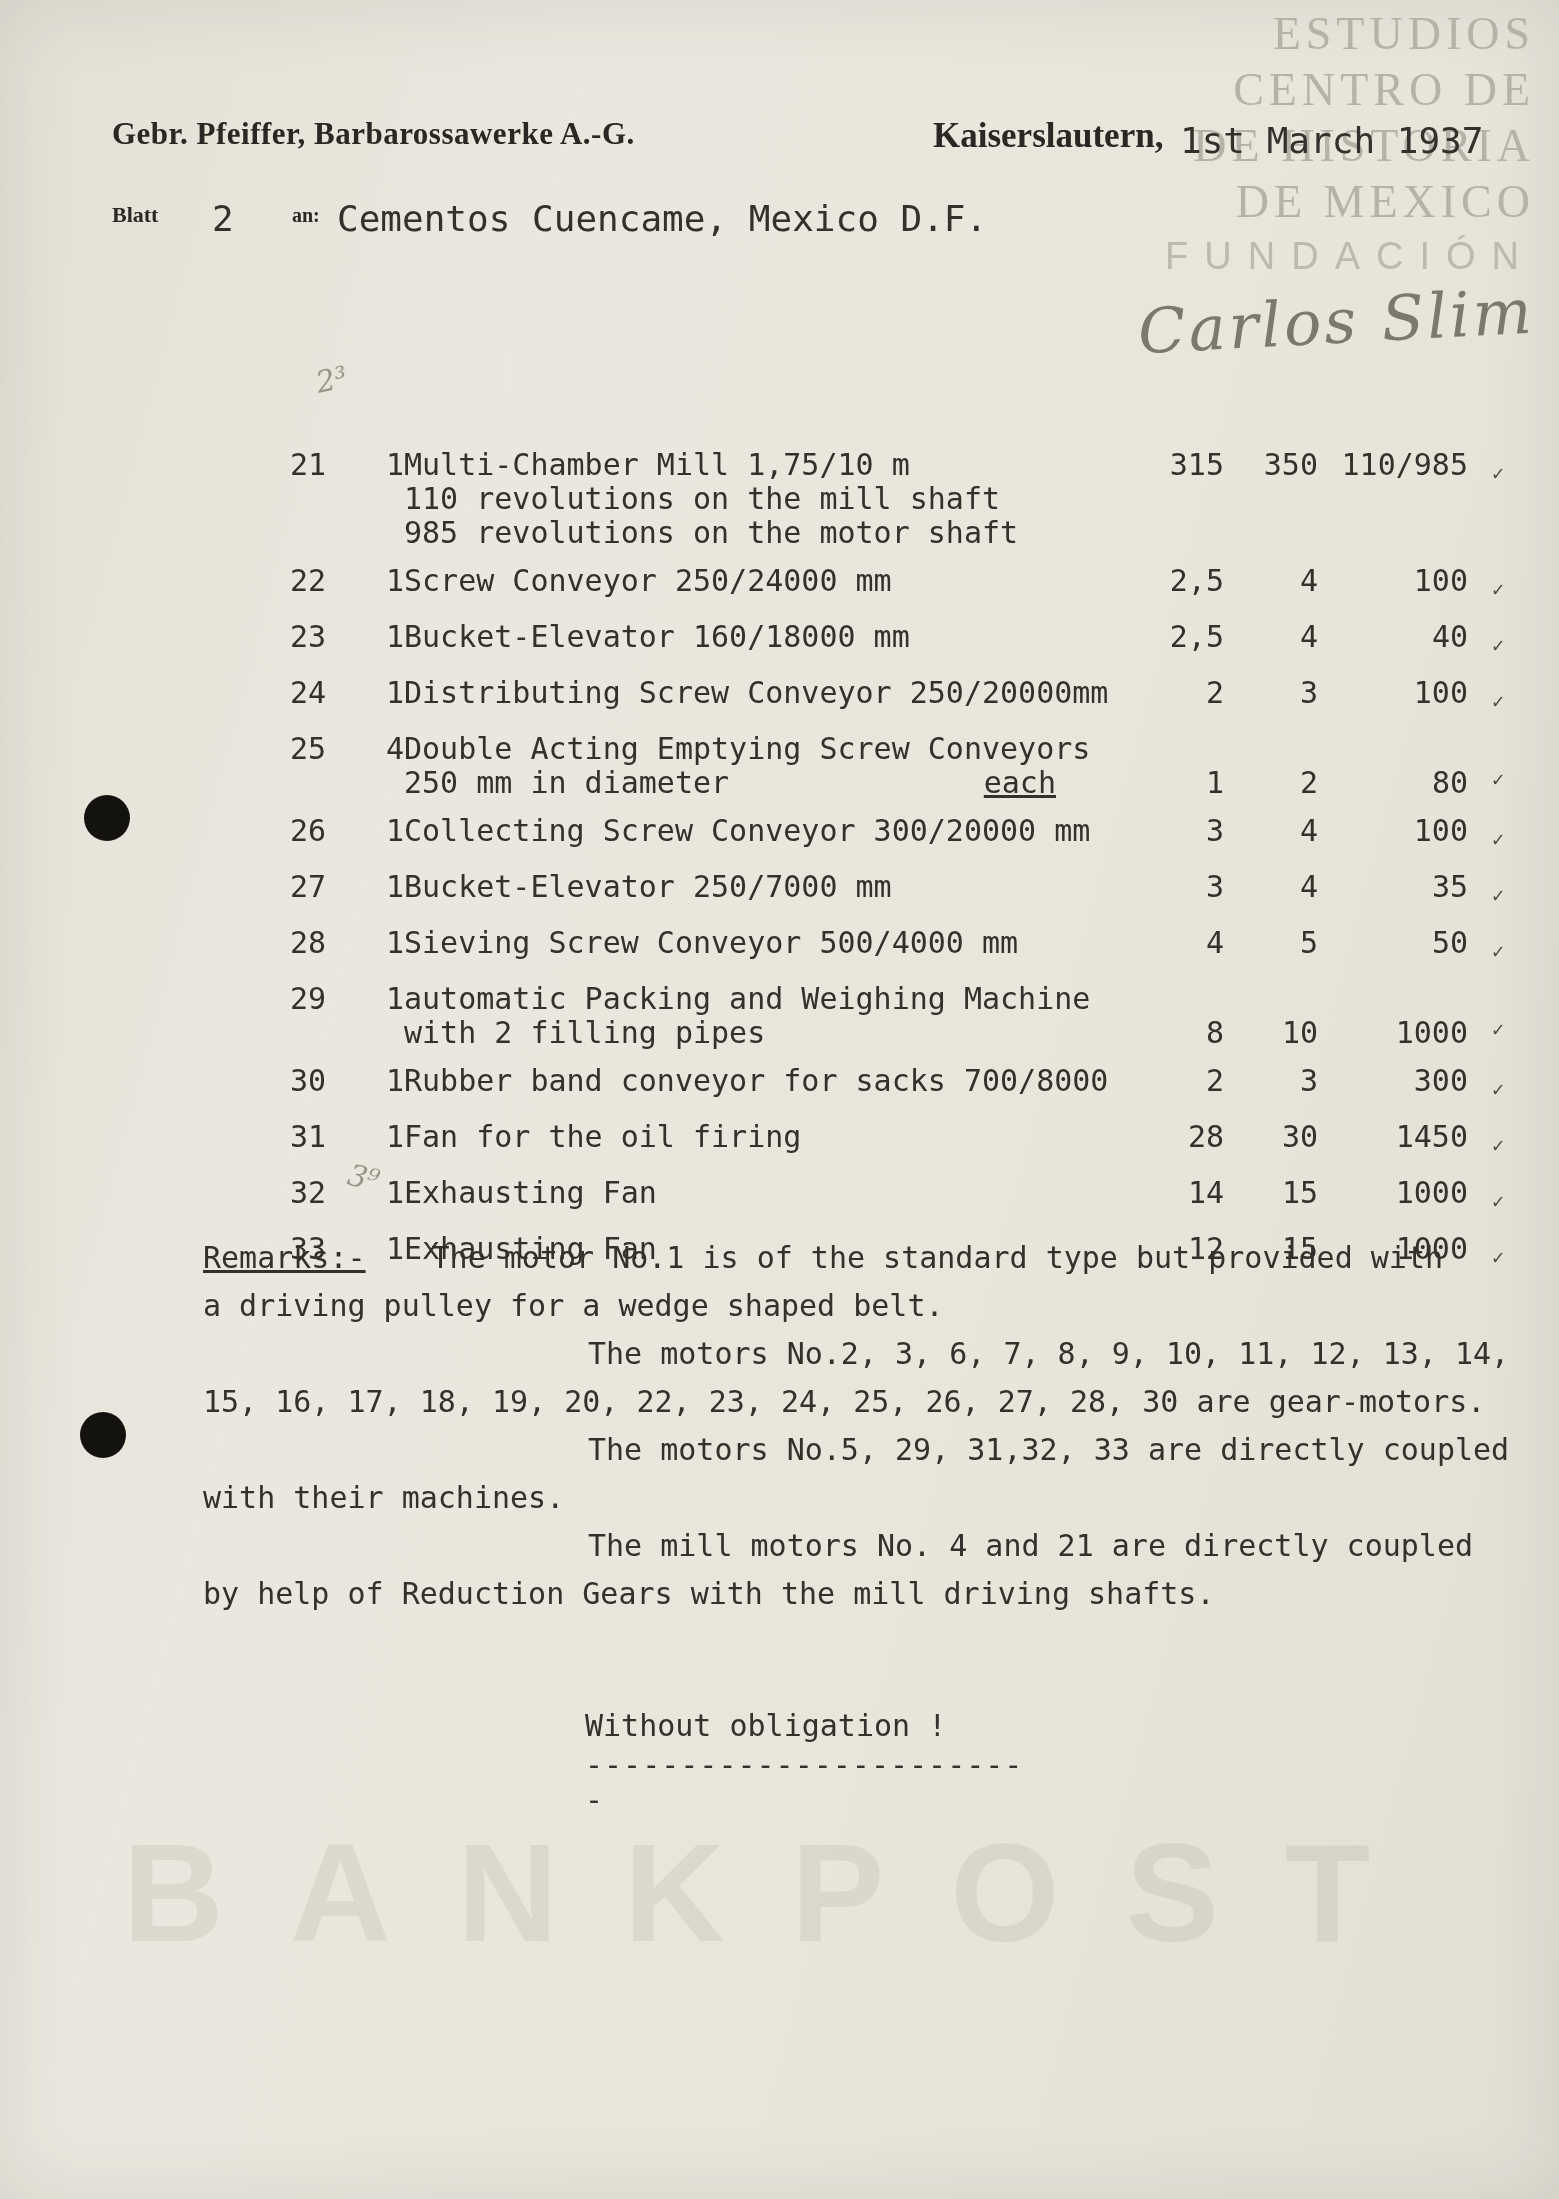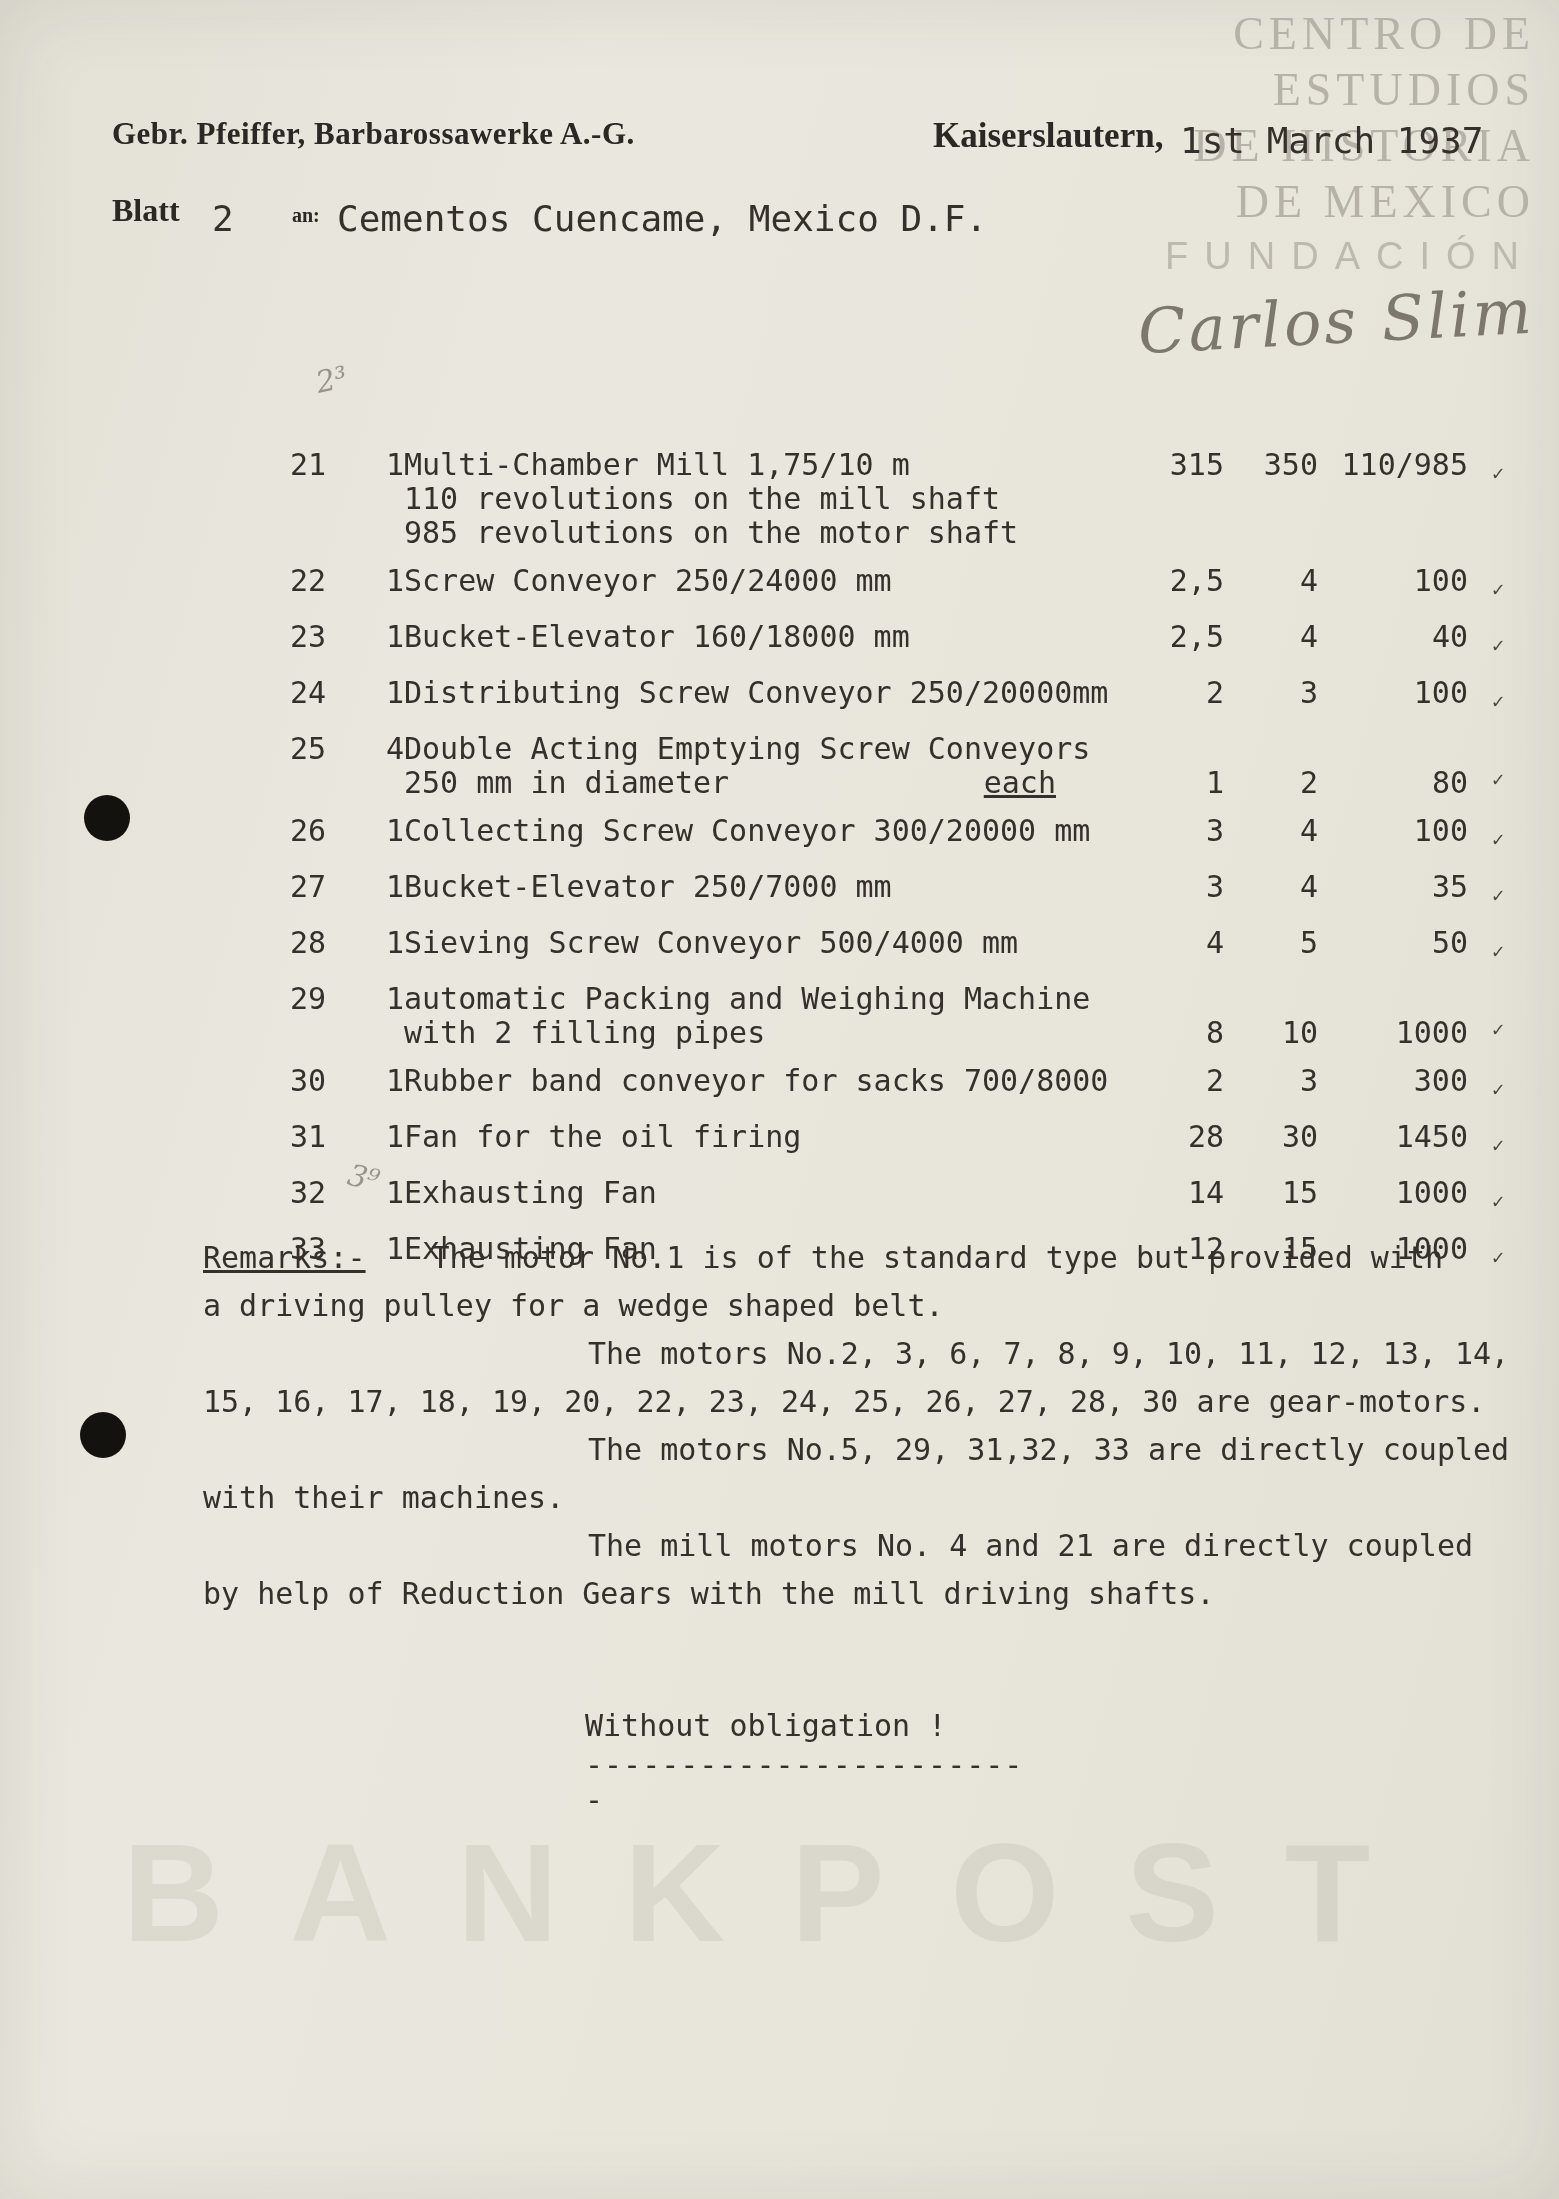--- a/index.html
+++ b/index.html
@@ -11,21 +11,21 @@
     font-family:"DejaVu Sans Mono", monospace; color:#35302b;
   }
   .typed { font-size:36px; }
   .abs { position:absolute; white-space:nowrap; }
 
   
   .print-bold { font-family:"Liberation Serif", serif; font-weight:bold; color:#2b2724; }
   .company { left:112px; top:116px; font-size:31px; letter-spacing:0.5px; }
   .city    { left:933px; top:116px; font-size:35px; }
   .date    { left:1180px; top:120px; }
-  .blatt-label { left:112px; top:192px; font-size:32px; }
+  .blatt-label { left:112px; top:202px; font-size:22px; }
   .blatt-no    { left:212px; top:198px; }
   .an-label    { left:292px; top:204px; font-size:20px; }
   .addressee   { left:337px; top:198px; }
 
   
   .stamp { position:absolute; top:6px; right:24px; text-align:right; z-index:1;
            font-family:"Liberation Serif", serif; color:#b6b2a8; }
   .stamp-line { font-size:46px; line-height:56px; letter-spacing:5px; }
   .stamp-fund { font-family:"Liberation Sans", sans-serif; font-size:38px; line-height:52px;
                 letter-spacing:16px; color:#bdb9af; }
@@ -75,22 +75,22 @@
               letter-spacing:66px; color:rgba(100,95,78,0.10); z-index:0; }
 </style>
 </head>
 <body>
 
 <div class="page">
 
   <div class="paper-wm">BANKPOST</div>
 
   <div class="stamp">
+    <div class="stamp-line">ESTUDIOS</div>
     <div class="stamp-line">CENTRO DE</div>
-    <div class="stamp-line">ESTUDIOS</div>
     <div class="stamp-line">DE HISTORIA</div>
     <div class="stamp-line">DE MEXICO</div>
     <div class="stamp-fund">FUNDACIÓN</div>
     <div class="stamp-sig">Carlos Slim</div>
   </div>
 
   <div class="content">
 
     <span class="abs print-bold company">Gebr. Pfeiffer, Barbarossawerke A.-G.</span>
     <span class="abs print-bold city">Kaiserslautern,</span>

